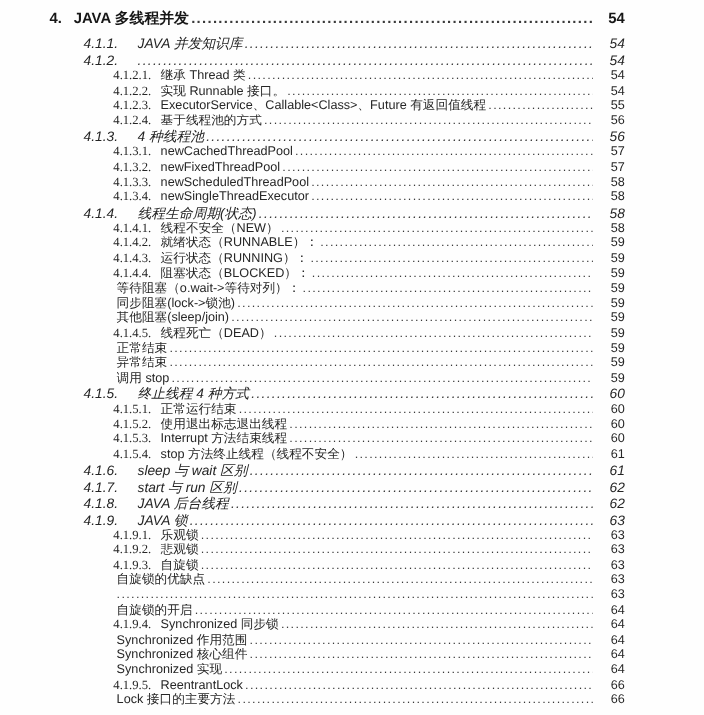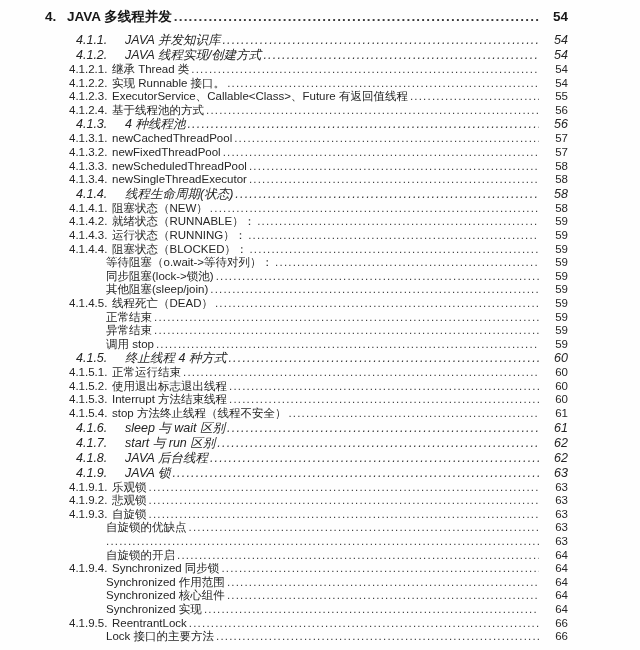--- a/index.html
+++ b/index.html
@@ -69,21 +69,21 @@
   .lvl1 .num { width: 22px; }
   
   .lvl2 {
     font-style: italic;
     font-size: 12.5px;
     line-height: 15px;
     color: #242424;
   }
   .lvl2 .num { width: 49px; margin-left: 31px; }
   
-  .lvl3 .num { width: 43px; margin-left: 24px; }
+  .lvl3 .num { width: 43px; margin-left: 58px; font-family: Liberation Serif, serif; }
   
   .lvl4 .num { width: 0; margin-left: 61px; }
 </style>
 </head>
 <body>
 
 <div class="page">
   <div class="toc-list" id="toc-list">
       <div class="row lvl1">
     <span class="num">4.</span>
@@ -92,21 +92,20 @@
     <span class="pagenum">54</span>
   </div>
       <div class="row lvl2">
     <span class="num">4.1.1.</span>
     <span class="title">JAVA 并发知识库</span>
     <span class="leader"></span>
     <span class="pagenum">54</span>
   </div>
       <div class="row lvl2">
     <span class="num">4.1.2.</span>
-    <span class="title">JAVA 线程实现/创建方式</span>
     <span class="leader"></span>
     <span class="pagenum">54</span>
   </div>
       <div class="row lvl3">
     <span class="num">4.1.2.1.</span>
     <span class="title">继承 Thread 类</span>
     <span class="leader"></span>
     <span class="pagenum">54</span>
   </div>
       <div class="row lvl3">
@@ -158,21 +157,21 @@
     <span class="pagenum">58</span>
   </div>
       <div class="row lvl2">
     <span class="num">4.1.4.</span>
     <span class="title">线程生命周期(状态)</span>
     <span class="leader"></span>
     <span class="pagenum">58</span>
   </div>
       <div class="row lvl3">
     <span class="num">4.1.4.1.</span>
-    <span class="title">阻塞状态（NEW）</span>
+    <span class="title">线程不安全（NEW）</span>
     <span class="leader"></span>
     <span class="pagenum">58</span>
   </div>
       <div class="row lvl3">
     <span class="num">4.1.4.2.</span>
     <span class="title">就绪状态（RUNNABLE）：</span>
     <span class="leader"></span>
     <span class="pagenum">59</span>
   </div>
       <div class="row lvl3">

